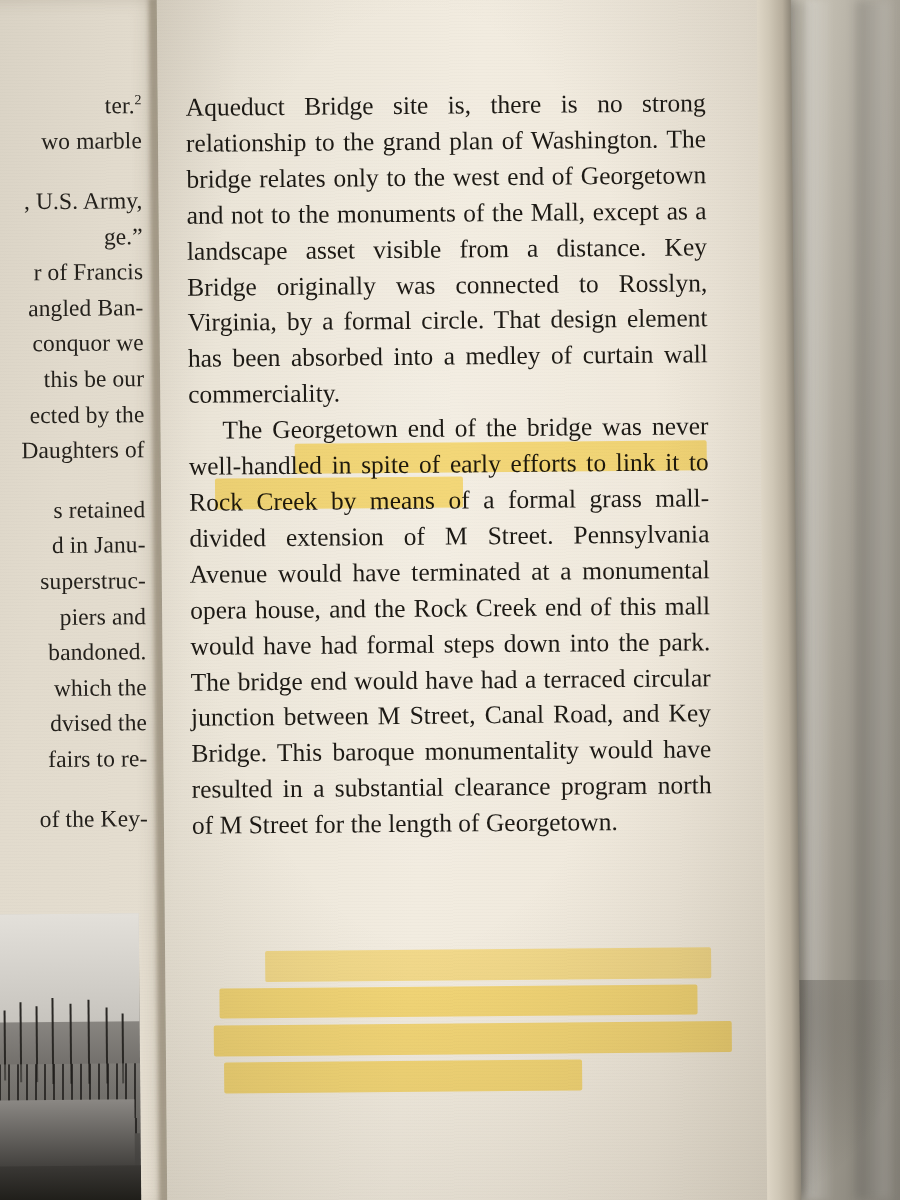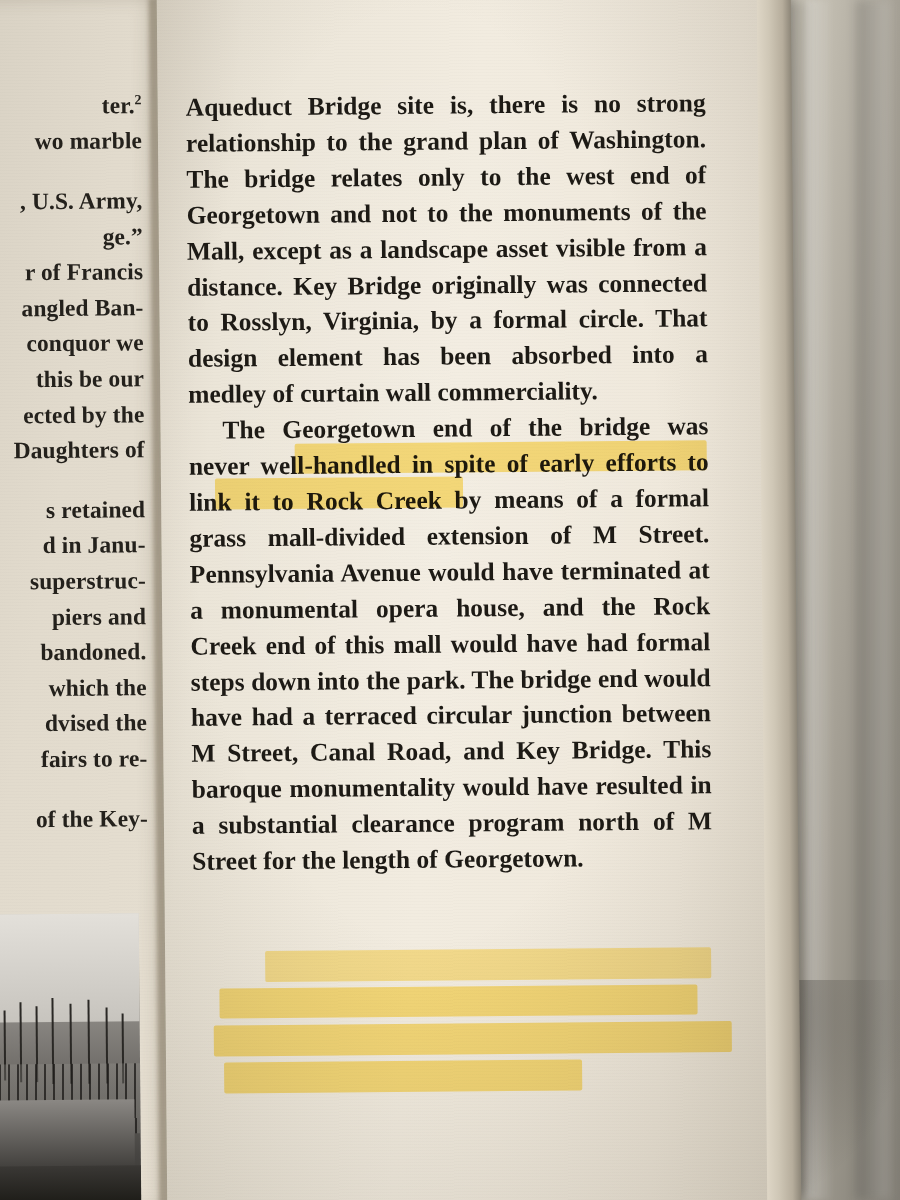--- a/index.html
+++ b/index.html
@@ -7,21 +7,20 @@
     padding: 0;
     background: #6f6c67;
   }
   #page {
     position: relative;
     width: 900px;
     height: 1200px;
     overflow: hidden;
     background: #8c8880;
     font-family: "Liberation Serif", serif;
-    font-weight: bold;
   }
 
   
   .bg-wall {
     position: absolute;
     inset: 0;
     background:
       linear-gradient(100deg, #b9b4a9 0%, #a8a39a 18%, #8d8981 38%, #7c7870 60%, #6d6a63 100%);
   }
   .bg-fabric {

